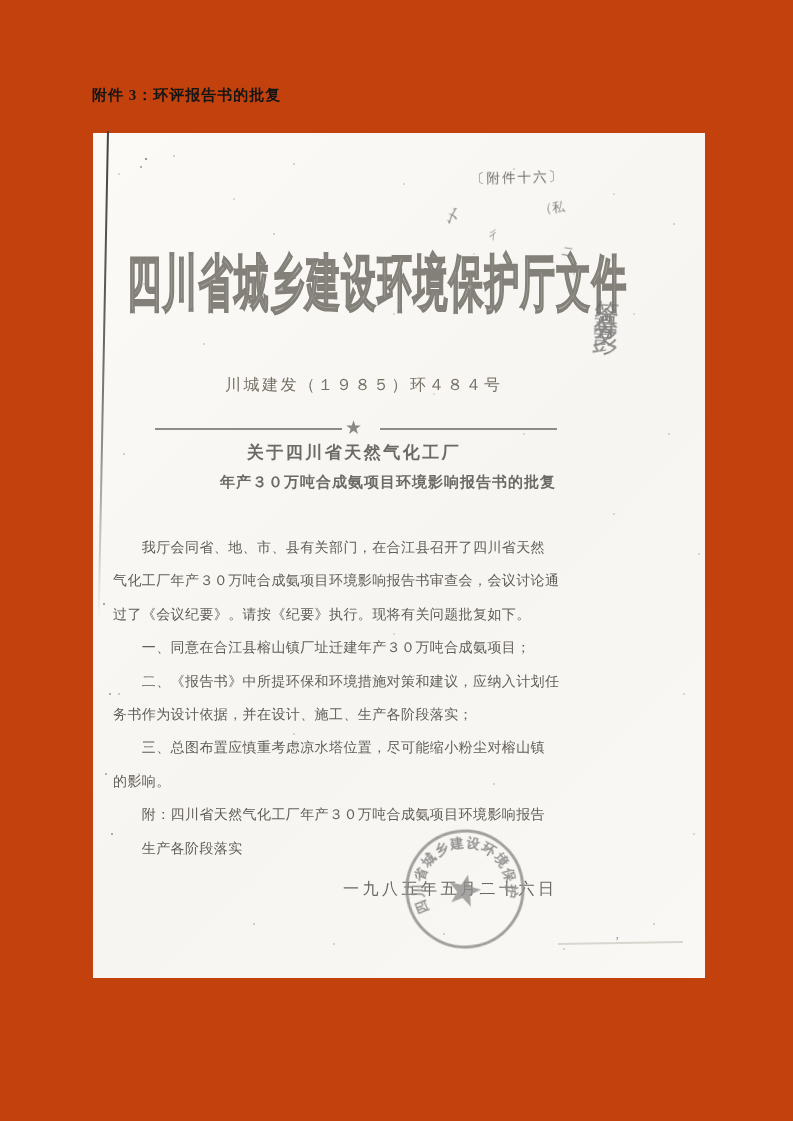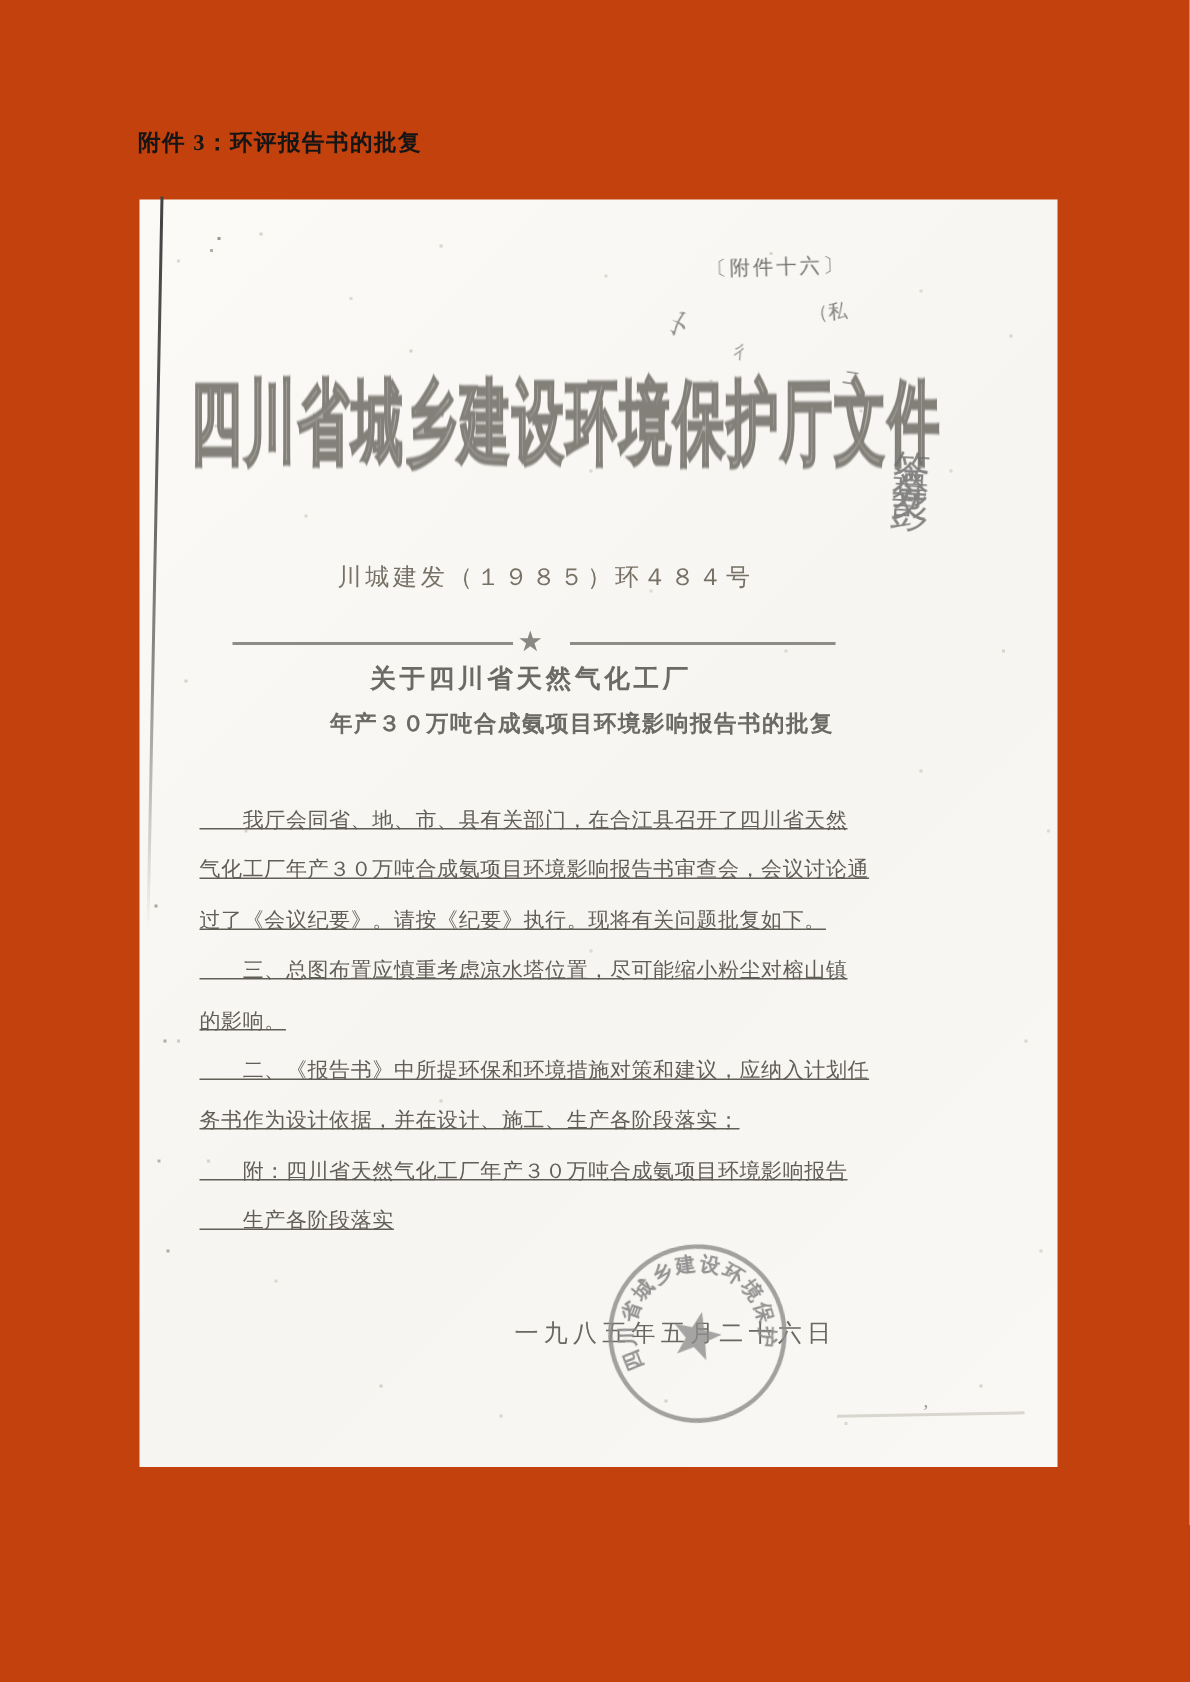--- a/index.html
+++ b/index.html
@@ -42,22 +42,22 @@
         font-size:16px;letter-spacing:2.5px;color:#767065;filter:blur(0.45px);}
   .rule{position:absolute;height:2px;background:#8e8c87;filter:blur(0.4px);}
   .rule-left{left:62px;top:295px;width:187px;}
   .rule-right{left:287px;top:295px;width:177px;}
   .divider-star{position:absolute;left:252px;top:283px;font-size:19px;color:#8a8882;
         filter:blur(0.4px);}
   .title1{position:absolute;left:136px;top:308px;width:250px;text-align:center;font-size:17px;
         font-weight:600;letter-spacing:2.5px;color:#6c6a64;filter:blur(0.45px);}
   .title2{position:absolute;left:110px;top:340px;width:370px;text-align:center;font-size:15px;
         font-weight:600;letter-spacing:1px;color:#6c6a64;filter:blur(0.45px);font-family:Liberation Serif, serif;}
-  .body-text{position:absolute;left:40px;top:398px;width:470px;font-size:14px;
-        letter-spacing:0.4px;line-height:33.4px;color:#615e57;filter:blur(0.4px);text-decoration:underline;}
+  .body-text{position:absolute;left:20px;top:398px;width:470px;font-size:14px;
+        letter-spacing:0.4px;line-height:33.4px;color:#615e57;filter:blur(0.4px);}
   .body-text p{margin:0;white-space:pre-wrap;}
   .date{position:absolute;left:250px;top:746px;font-size:16px;letter-spacing:3.5px;
         color:#6b6862;filter:blur(0.45px);}
   .stamp{position:absolute;left:300px;top:684px;width:145px;height:145px;
         transform:rotate(-7deg);filter:blur(0.45px);opacity:.92;}
   .smudge{position:absolute;left:465px;top:809px;width:125px;height:2px;background:#d9d6d0;
         transform:rotate(-1deg);}
   .tick-mark{position:absolute;left:522px;top:800px;font-size:13px;color:#999590;}
 </style>
 </head>
@@ -88,24 +88,25 @@
     <div class="divider-star">★</div>
     <div class="rule rule-right"></div>
 
     <div class="title1">关于四川省天然气化工厂</div>
     <div class="title2">年产３０万吨合成氨项目环境影响报告书的批复</div>
 
     <div class="body-text">
       <p>　　我厅会同省、地、市、县有关部门，在合江县召开了四川省天然
 气化工厂年产３０万吨合成氨项目环境影响报告书审查会，会议讨论通
 过了《会议纪要》。请按《纪要》执行。现将有关问题批复如下。</p>
+      <p>　　一、同意在合江县榕山镇厂址迁建年产３０万吨合成氨项目；</p>
+      <p>　　二、《报告书》中所提环保和环境措施对策和建议，应纳入计划任
+务书作为设计依据，并在设计、施工、生产各阶段落实；</p>
       <p>　　三、总图布置应慎重考虑凉水塔位置，尽可能缩小粉尘对榕山镇
 的影响。</p>
-      <p>　　二、《报告书》中所提环保和环境措施对策和建议，应纳入计划任
-务书作为设计依据，并在设计、施工、生产各阶段落实；</p>
       <p>　　附：四川省天然气化工厂年产３０万吨合成氨项目环境影响报告
 　　生产各阶段落实</p>
     </div>
 
     <div class="date">一九八五年五月二十六日</div>
 
     <svg class="stamp" viewBox="0 0 145 145" xmlns="http://www.w3.org/2000/svg">
       <defs>
         <path id="stamp-arc" d="M 33.9 89.8 A 42 42 0 1 1 110.1 89.8" fill="none"></path>
       </defs>

